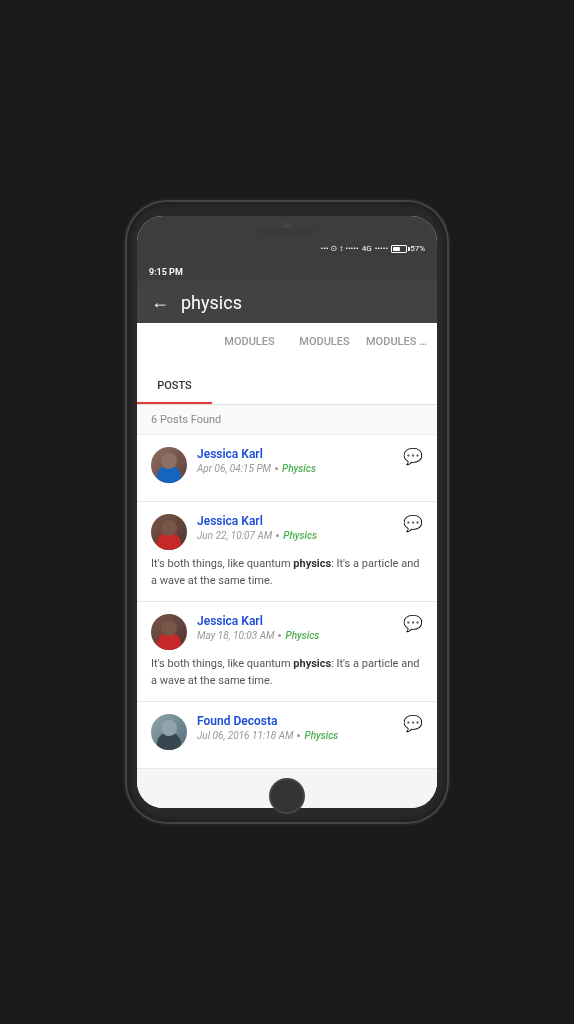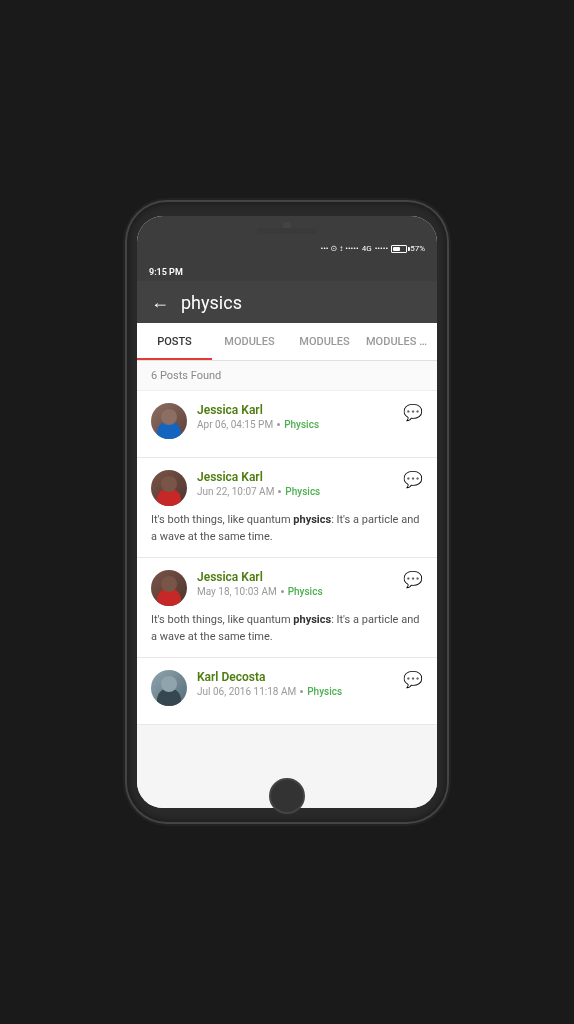--- a/index.html
+++ b/index.html
@@ -156,20 +156,21 @@
       cursor: pointer;
       border-bottom: 2px solid transparent;
       white-space: nowrap;
       overflow: hidden;
       text-overflow: ellipsis;
     }
 
     .tab.active {
       color: #333;
       border-bottom: 2px solid #e53935;
+      margin-top: 44px;
     }
 
     
     .results-count {
       padding: 8px 14px;
       font-size: 11px;
       color: #888;
       background: #fafafa;
       border-bottom: 1px solid #eeeeee;
       flex-shrink: 0;
@@ -273,30 +274,31 @@
       border-radius: 50%;
     }
 
     .post-meta {
       flex: 1;
     }
 
     .post-author {
       font-size: 12px;
       font-weight: 600;
-      color: #4d7c0f;
+      color: #1d4ed8;
     }
 
     .post-date-topic {
       font-size: 10px;
       color: #999;
       display: flex;
       align-items: center;
       gap: 4px;
       margin-top: 2px;
+      font-style: italic;
     }
 
     .topic-dot {
       width: 3px;
       height: 3px;
       background: #999;
       border-radius: 50%;
       display: inline-block;
     }
 
@@ -413,21 +415,21 @@
         </div>
         <div class="post-content">
           It's both things, like quantum <strong>physics</strong>: It's a particle and a wave at the same time.
         </div>
       </div>
 
       <div class="post-item">
         <div class="post-header">
           <div class="avatar avatar-male"></div>
           <div class="post-meta">
-            <div class="post-author">Karl Decosta</div>
+            <div class="post-author">Found Decosta</div>
             <div class="post-date-topic">
               <span>Jul 06, 2016 11:18 AM</span>
               <span class="topic-dot"></span>
               <span class="topic-name">Physics</span>
             </div>
           </div>
           <span class="comment-icon">💬</span>
         </div>
       </div>
 

